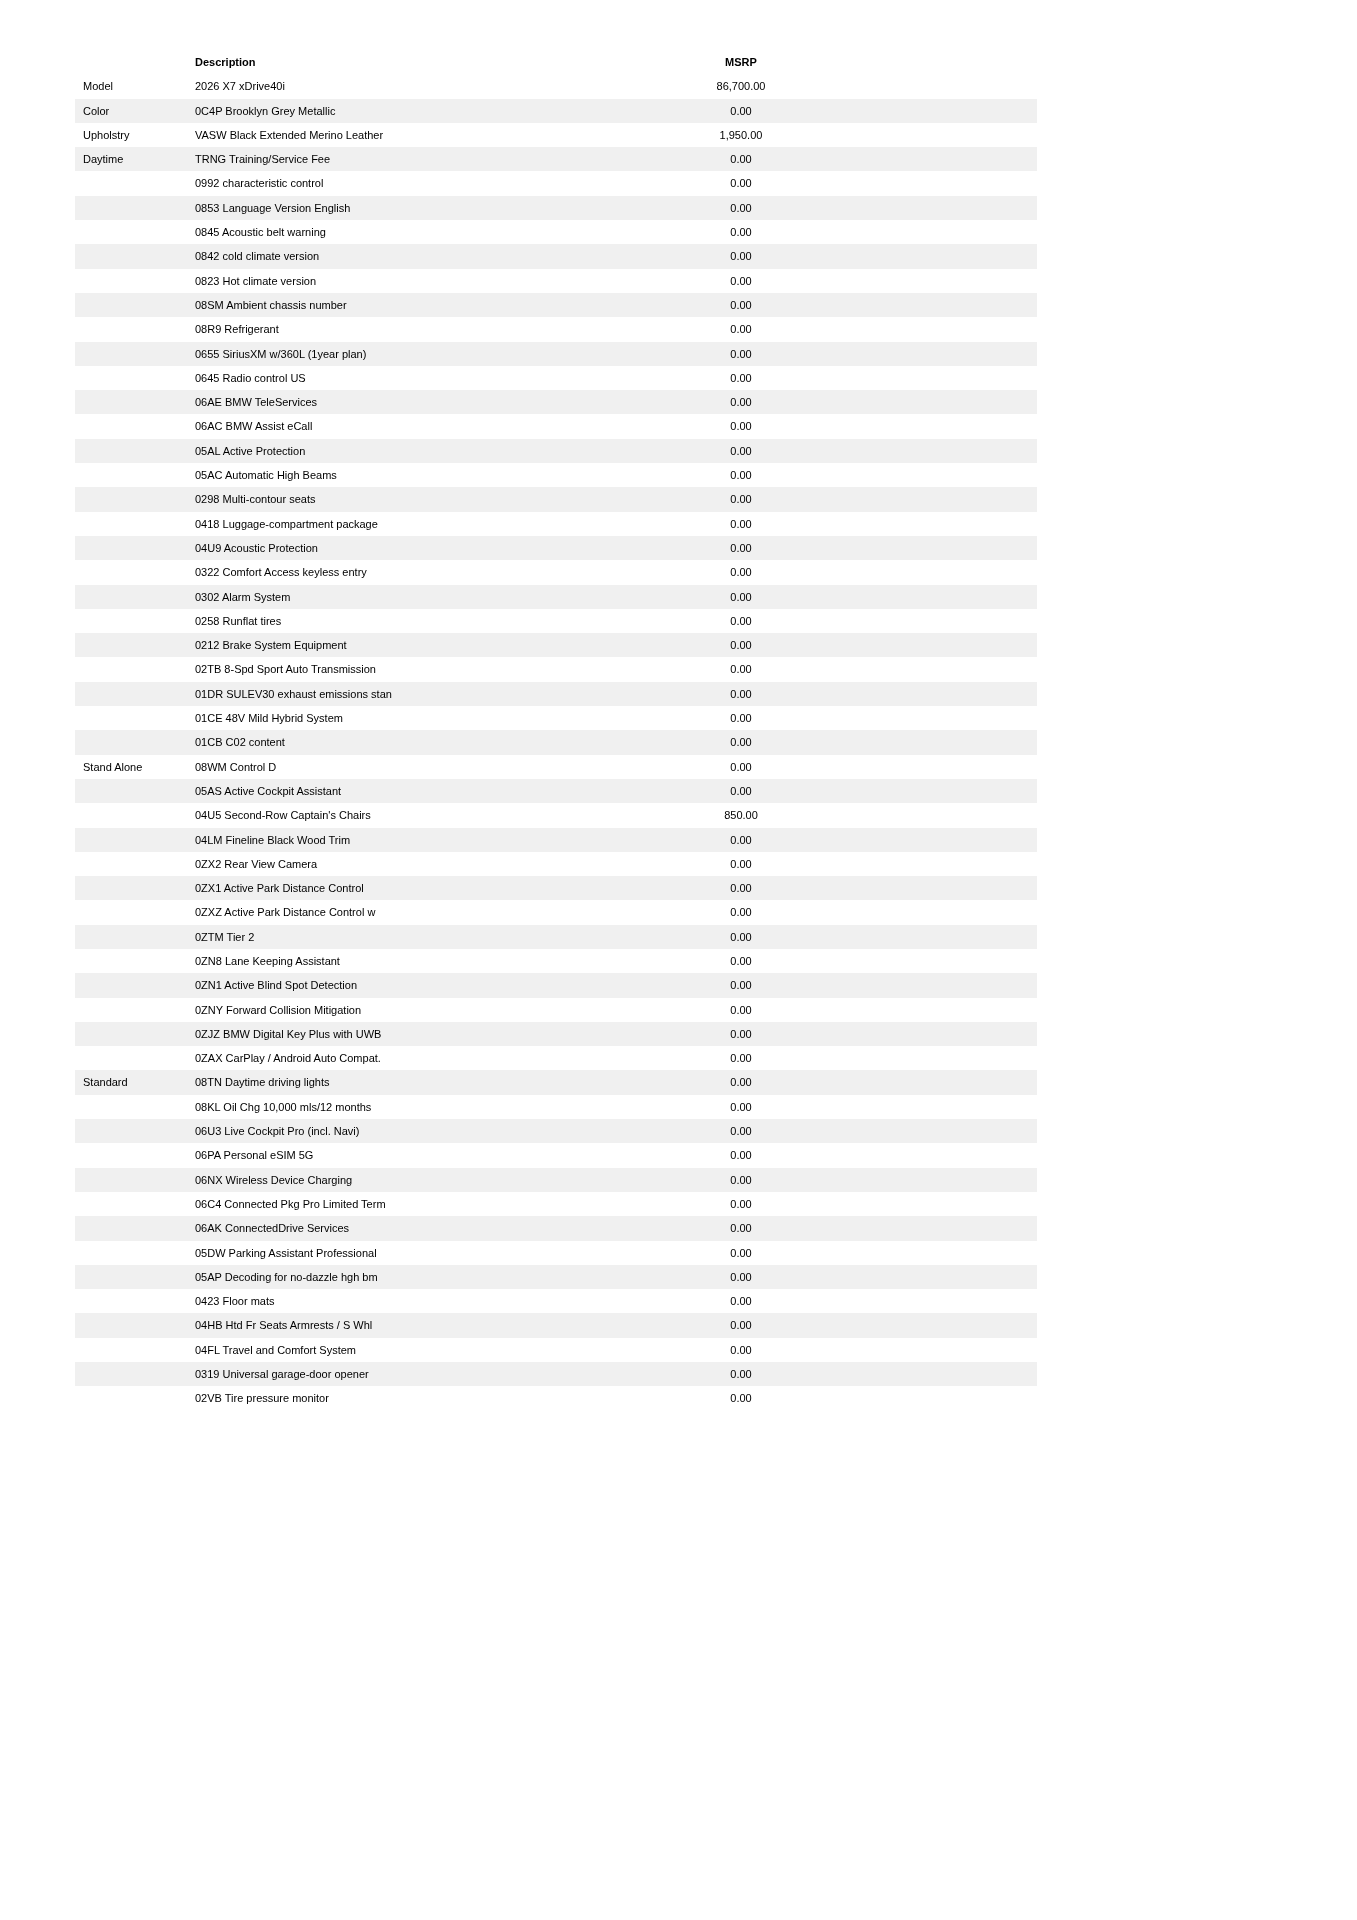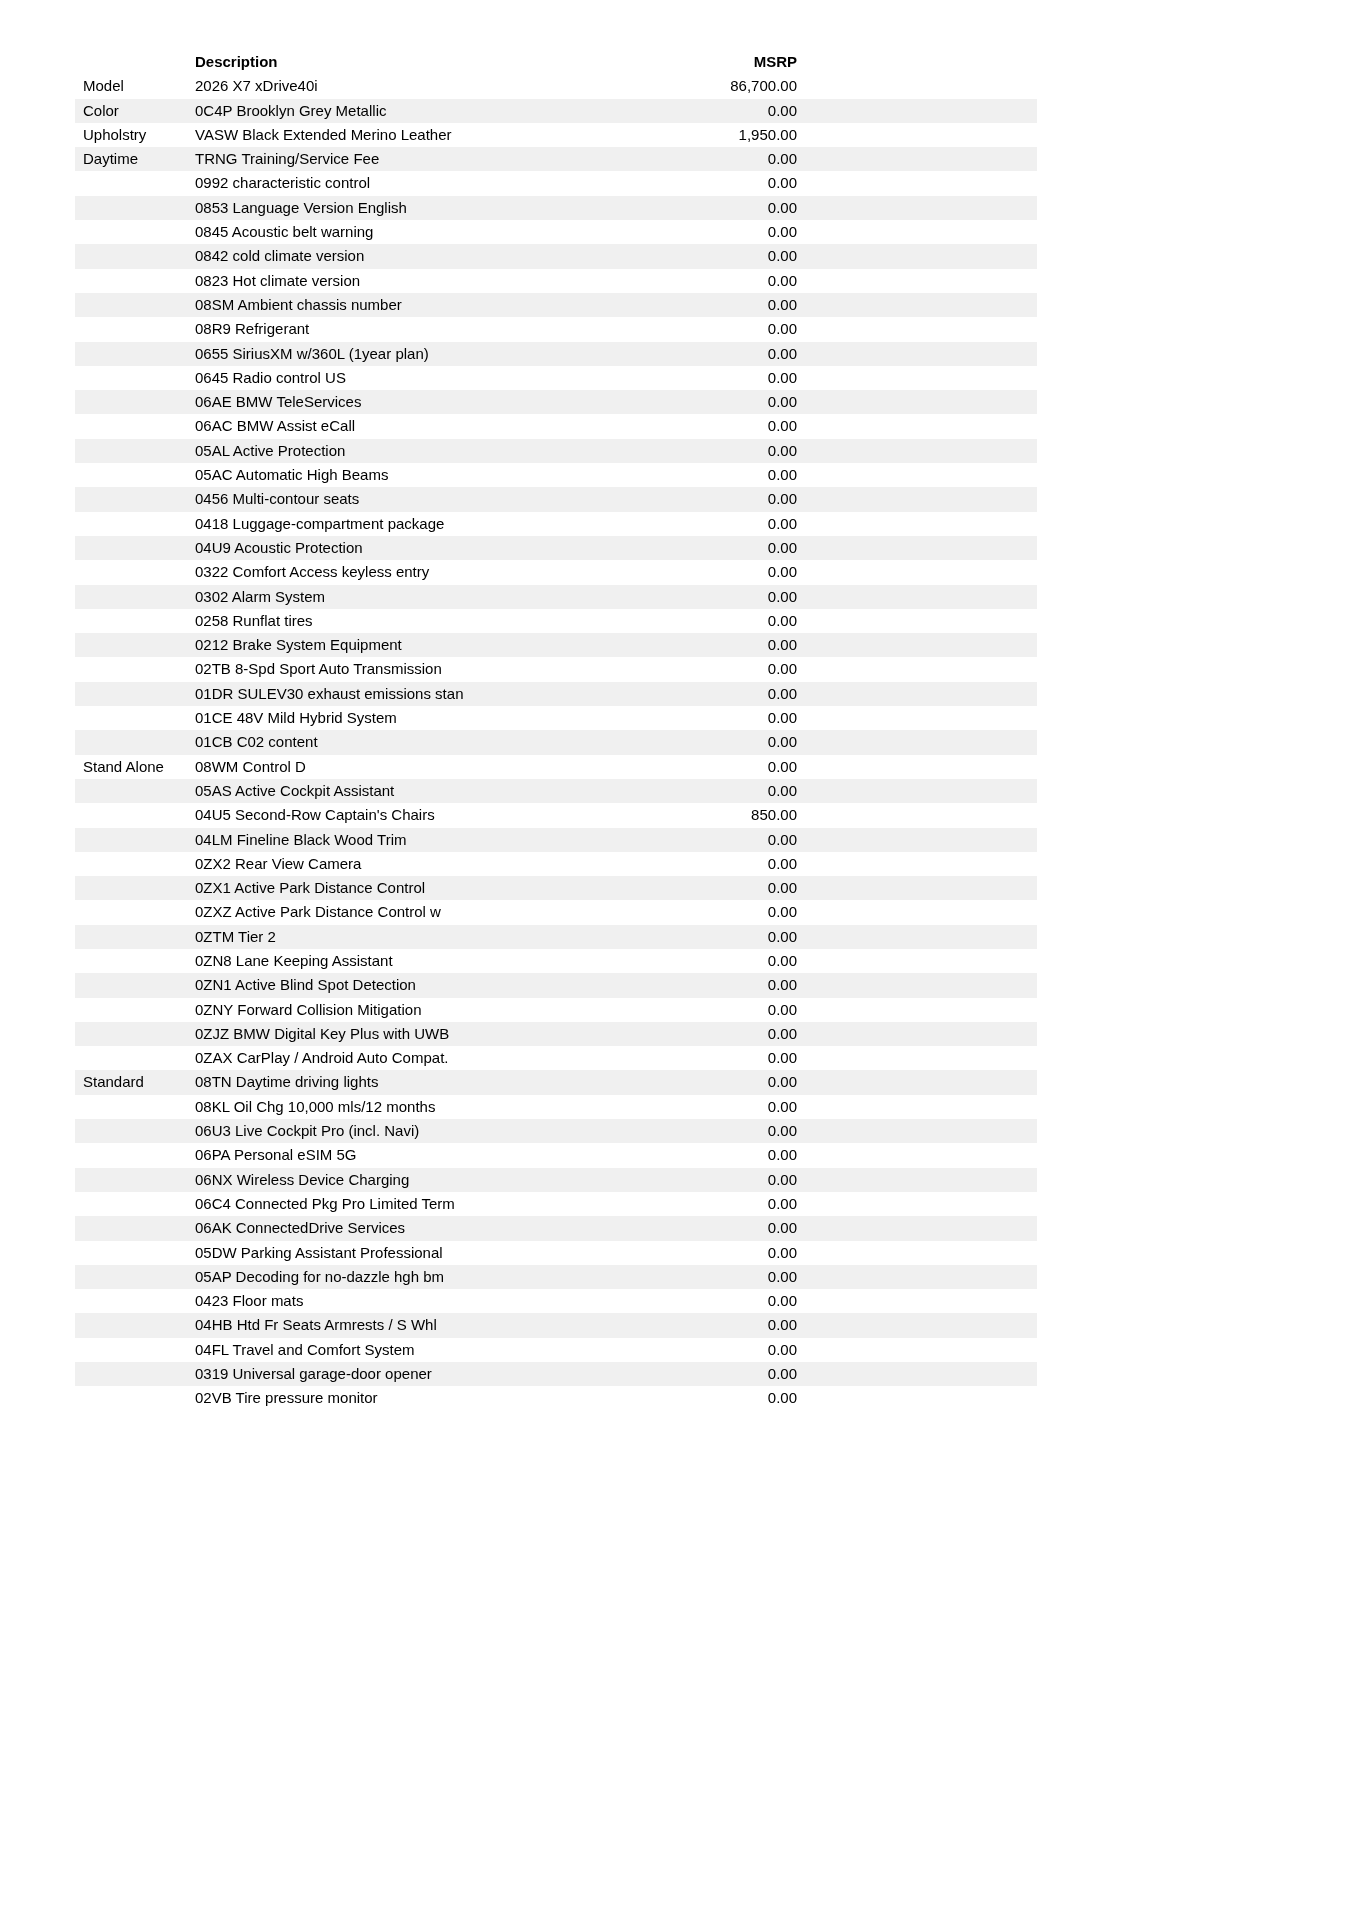--- a/index.html
+++ b/index.html
@@ -16,21 +16,21 @@
   }
   .sheet {
     padding-top: 50px;
     padding-left: 75px;
     box-sizing: border-box;
   }
   table.options-table {
     border-collapse: collapse;
     table-layout: fixed;
     width: 962px;
-    font-size: 15px;
+    font-size: 11px;
   }
   col.c-cat    { width: 120px; }
   col.c-desc   { width: 490px; }
   col.c-msrp   { width: 112px; }
   col.c-spacer { width: 240px; }
   th, td {
     padding: 0;
     height: 24.3px;
     line-height: 24.3px;
     white-space: nowrap;
@@ -39,21 +39,21 @@
     text-align: left;
     vertical-align: middle;
   }
   thead th {
     font-weight: bold;
   }
   td.cat  { padding-left: 8px; }
   td.desc { padding-left: 0; }
   th.h-desc { padding-left: 0; }
   td.msrp, th.h-msrp {
-    text-align: right;
+    text-align: center;
     padding-right: 0;
   }
   tbody tr:nth-child(even) {
     background: var(--stripe, #f0f0f0);
   }
 </style>
 </head>
 <body>
 
 <div class="sheet">
@@ -170,21 +170,21 @@
           <td class="spacer"></td>
         </tr>
         <tr>
           <td class="cat"></td>
           <td class="desc">05AC Automatic High Beams</td>
           <td class="msrp">0.00</td>
           <td class="spacer"></td>
         </tr>
         <tr>
           <td class="cat"></td>
-          <td class="desc">0456 Multi-contour seats</td>
+          <td class="desc">0298 Multi-contour seats</td>
           <td class="msrp">0.00</td>
           <td class="spacer"></td>
         </tr>
         <tr>
           <td class="cat"></td>
           <td class="desc">0418 Luggage-compartment package</td>
           <td class="msrp">0.00</td>
           <td class="spacer"></td>
         </tr>
         <tr>

